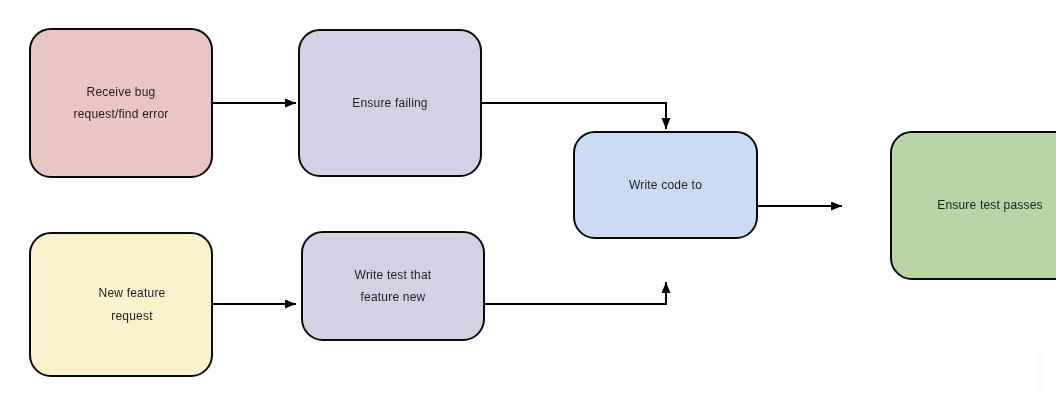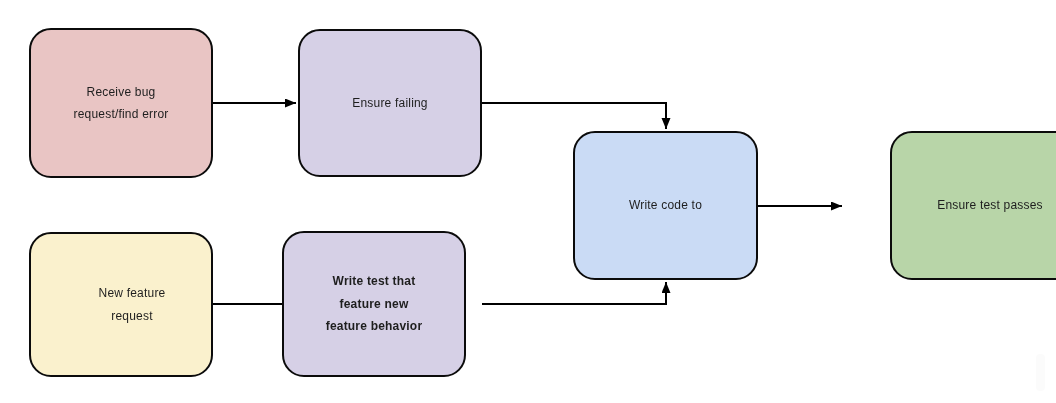--- a/index.html
+++ b/index.html
@@ -68,27 +68,26 @@
 
   <div class="node" style="background: rgb(214, 208, 230); left: 298px; top: 29px; width: 184px; height: 148px;">
     <div class="nl">Ensure failing</div>
   </div>
 
   <div class="node" style="background: rgb(250, 241, 205); left: 29px; top: 232px; width: 184px; height: 145px; padding-left: 36px;">
     <div class="nl">New feature</div>
     <div class="nl">request</div>
   </div>
 
-  <div class="node" style="background: rgb(214, 208, 230); left: 282px; top: 231px; width: 184px; height: 146px; font-weight: bold;">
+  <div class="node" style="background: rgb(214, 208, 230); left: 301px; top: 231px; width: 184px; height: 110px;">
     <div class="nl">Write test that</div>
     <div class="nl">feature new</div>
-    <div class="nl">feature behavior</div>
   </div>
 
-  <div class="node" style="background: rgb(202, 219, 245); left: 573px; top: 131px; width: 185px; height: 149px;">
+  <div class="node" style="background: rgb(202, 219, 245); left: 573px; top: 131px; width: 185px; height: 108px;">
     <div class="nl">Write code to</div>
   </div>
 
   <div class="node" style="background: rgb(184, 213, 168); left: 890px; top: 131px; width: 189px; height: 149px; padding-left: 25px;">
     <div class="nl">Ensure test passes</div>
   </div>
 
   <div class="scroll-frag" style="background: rgb(251, 251, 251);"></div>
 
 </div>

